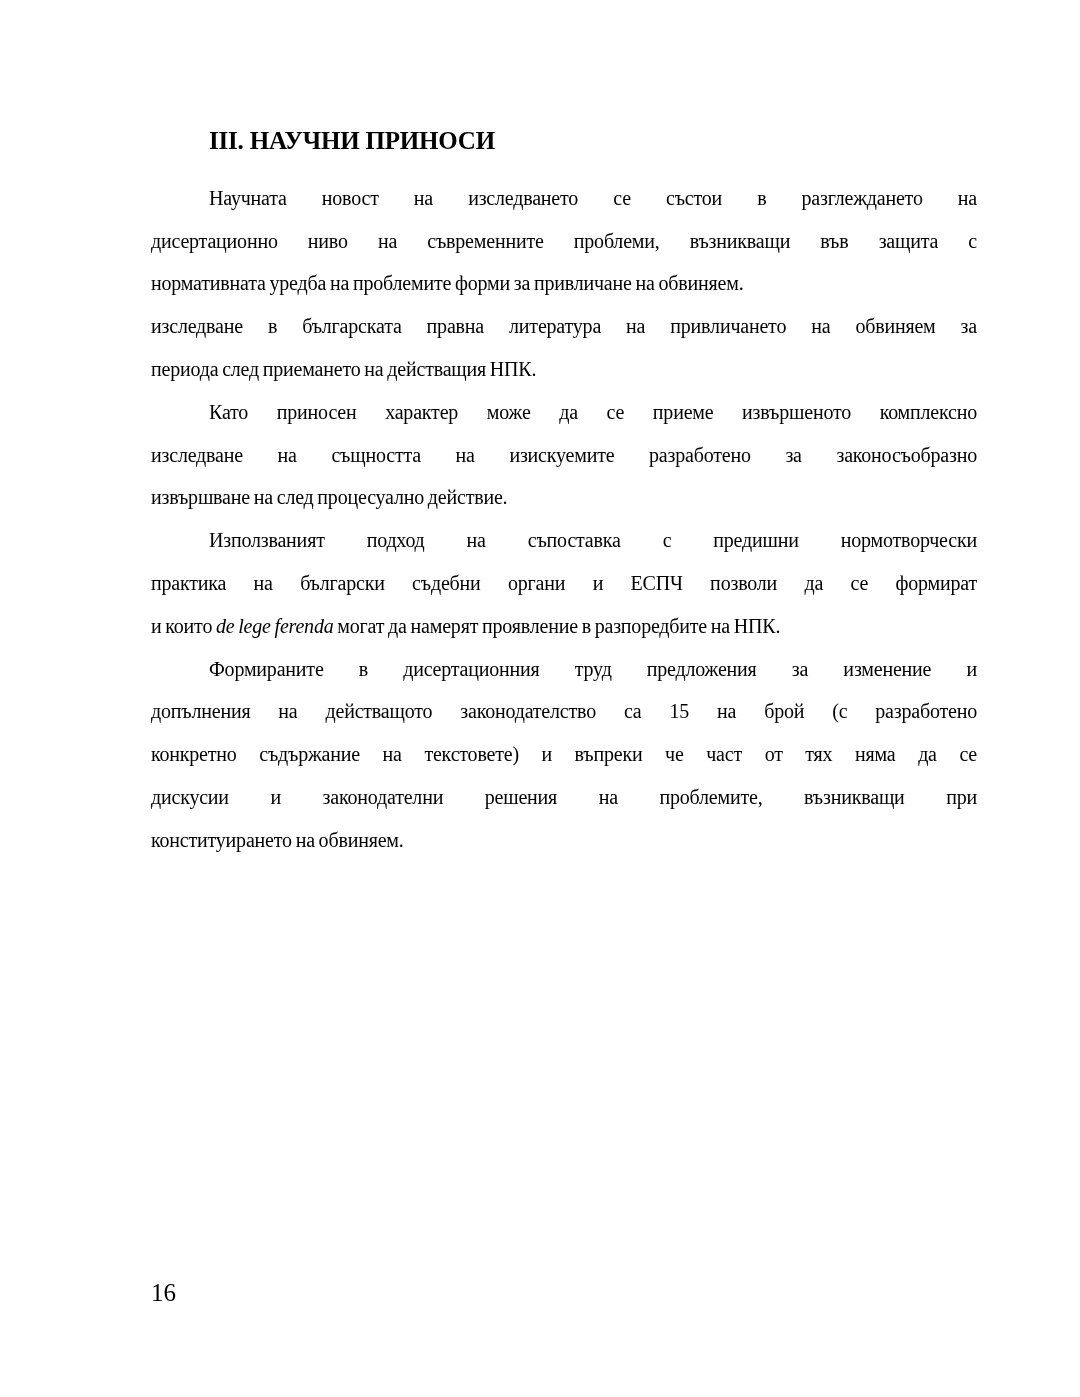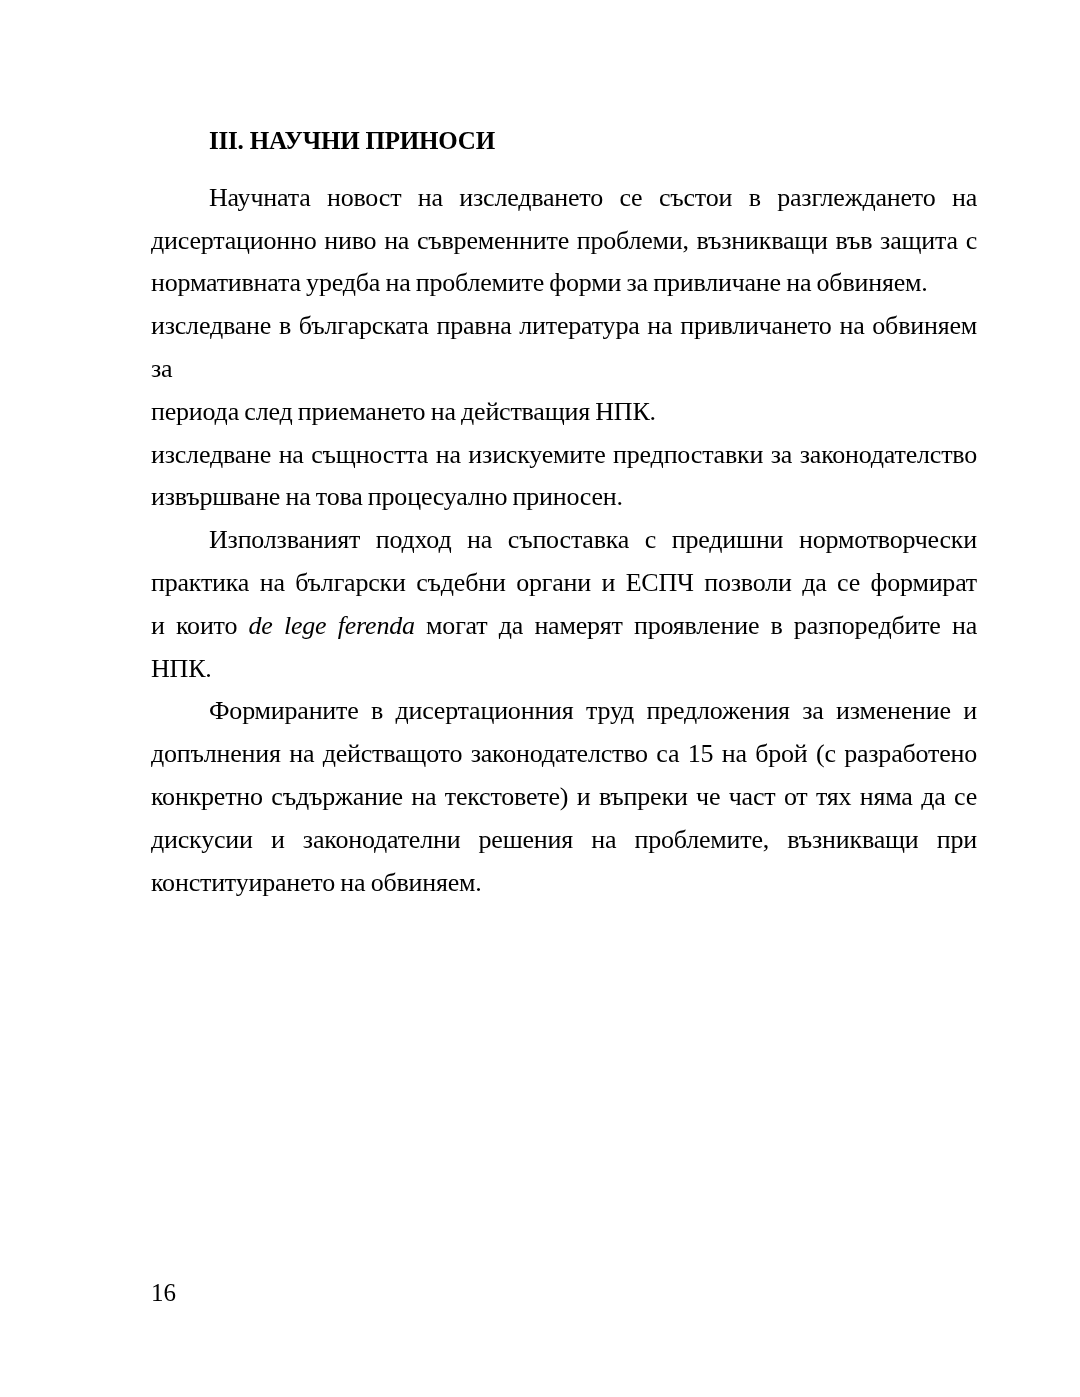--- a/index.html
+++ b/index.html
@@ -29,21 +29,21 @@
     line-height: 42.8px;
     margin: 0 0 14px 0;
     text-indent: 58px;
     letter-spacing: -0.2px;
   }
   .paragraph {
     margin: 0;
     padding: 0;
   }
   .line {
-    font-size: 26px;
+    font-size: 20px;
     line-height: 42.8px;
     letter-spacing: -0.2px;
     word-spacing: -1px;
     text-align: justify;
     text-align-last: justify;
     white-space: normal;
   }
   .line.first {
     text-indent: 58px;
   }
@@ -75,22 +75,23 @@
       <div class="line">дисертационно ниво на съвременните проблеми, възникващи във защита с</div>
       <div class="line last">нормативната уредба на проблемите форми за привличане на обвиняем.</div>
     </div>
 
     <div class="paragraph">
       <div class="line">изследване в българската правна литература на привличането на обвиняем за</div>
       <div class="line last">периода след приемането на действащия НПК.</div>
     </div>
 
     <div class="paragraph">
-      <div class="line">изследване на същността на изискуемите предпоставки за законодателство</div>
-      <div class="line last">извършване на това процесуално приносен.</div>
+      <div class="line first">Като приносен характер може да се приеме извършеното комплексно</div>
+      <div class="line">изследване на същността на изискуемите разработено за законосъобразно</div>
+      <div class="line last">извършване на след процесуално действие.</div>
     </div>
 
     <div class="paragraph">
       <div class="line first">Използваният подход на съпоставка с предишни нормотворчески</div>
       <div class="line">практика на български съдебни органи и ЕСПЧ позволи да се формират</div>
       <div class="line last">
         <span>и които </span><em>de lege ferenda</em><span> могат да намерят проявление в разпоредбите на НПК.</span>
       </div>
     </div>
 

